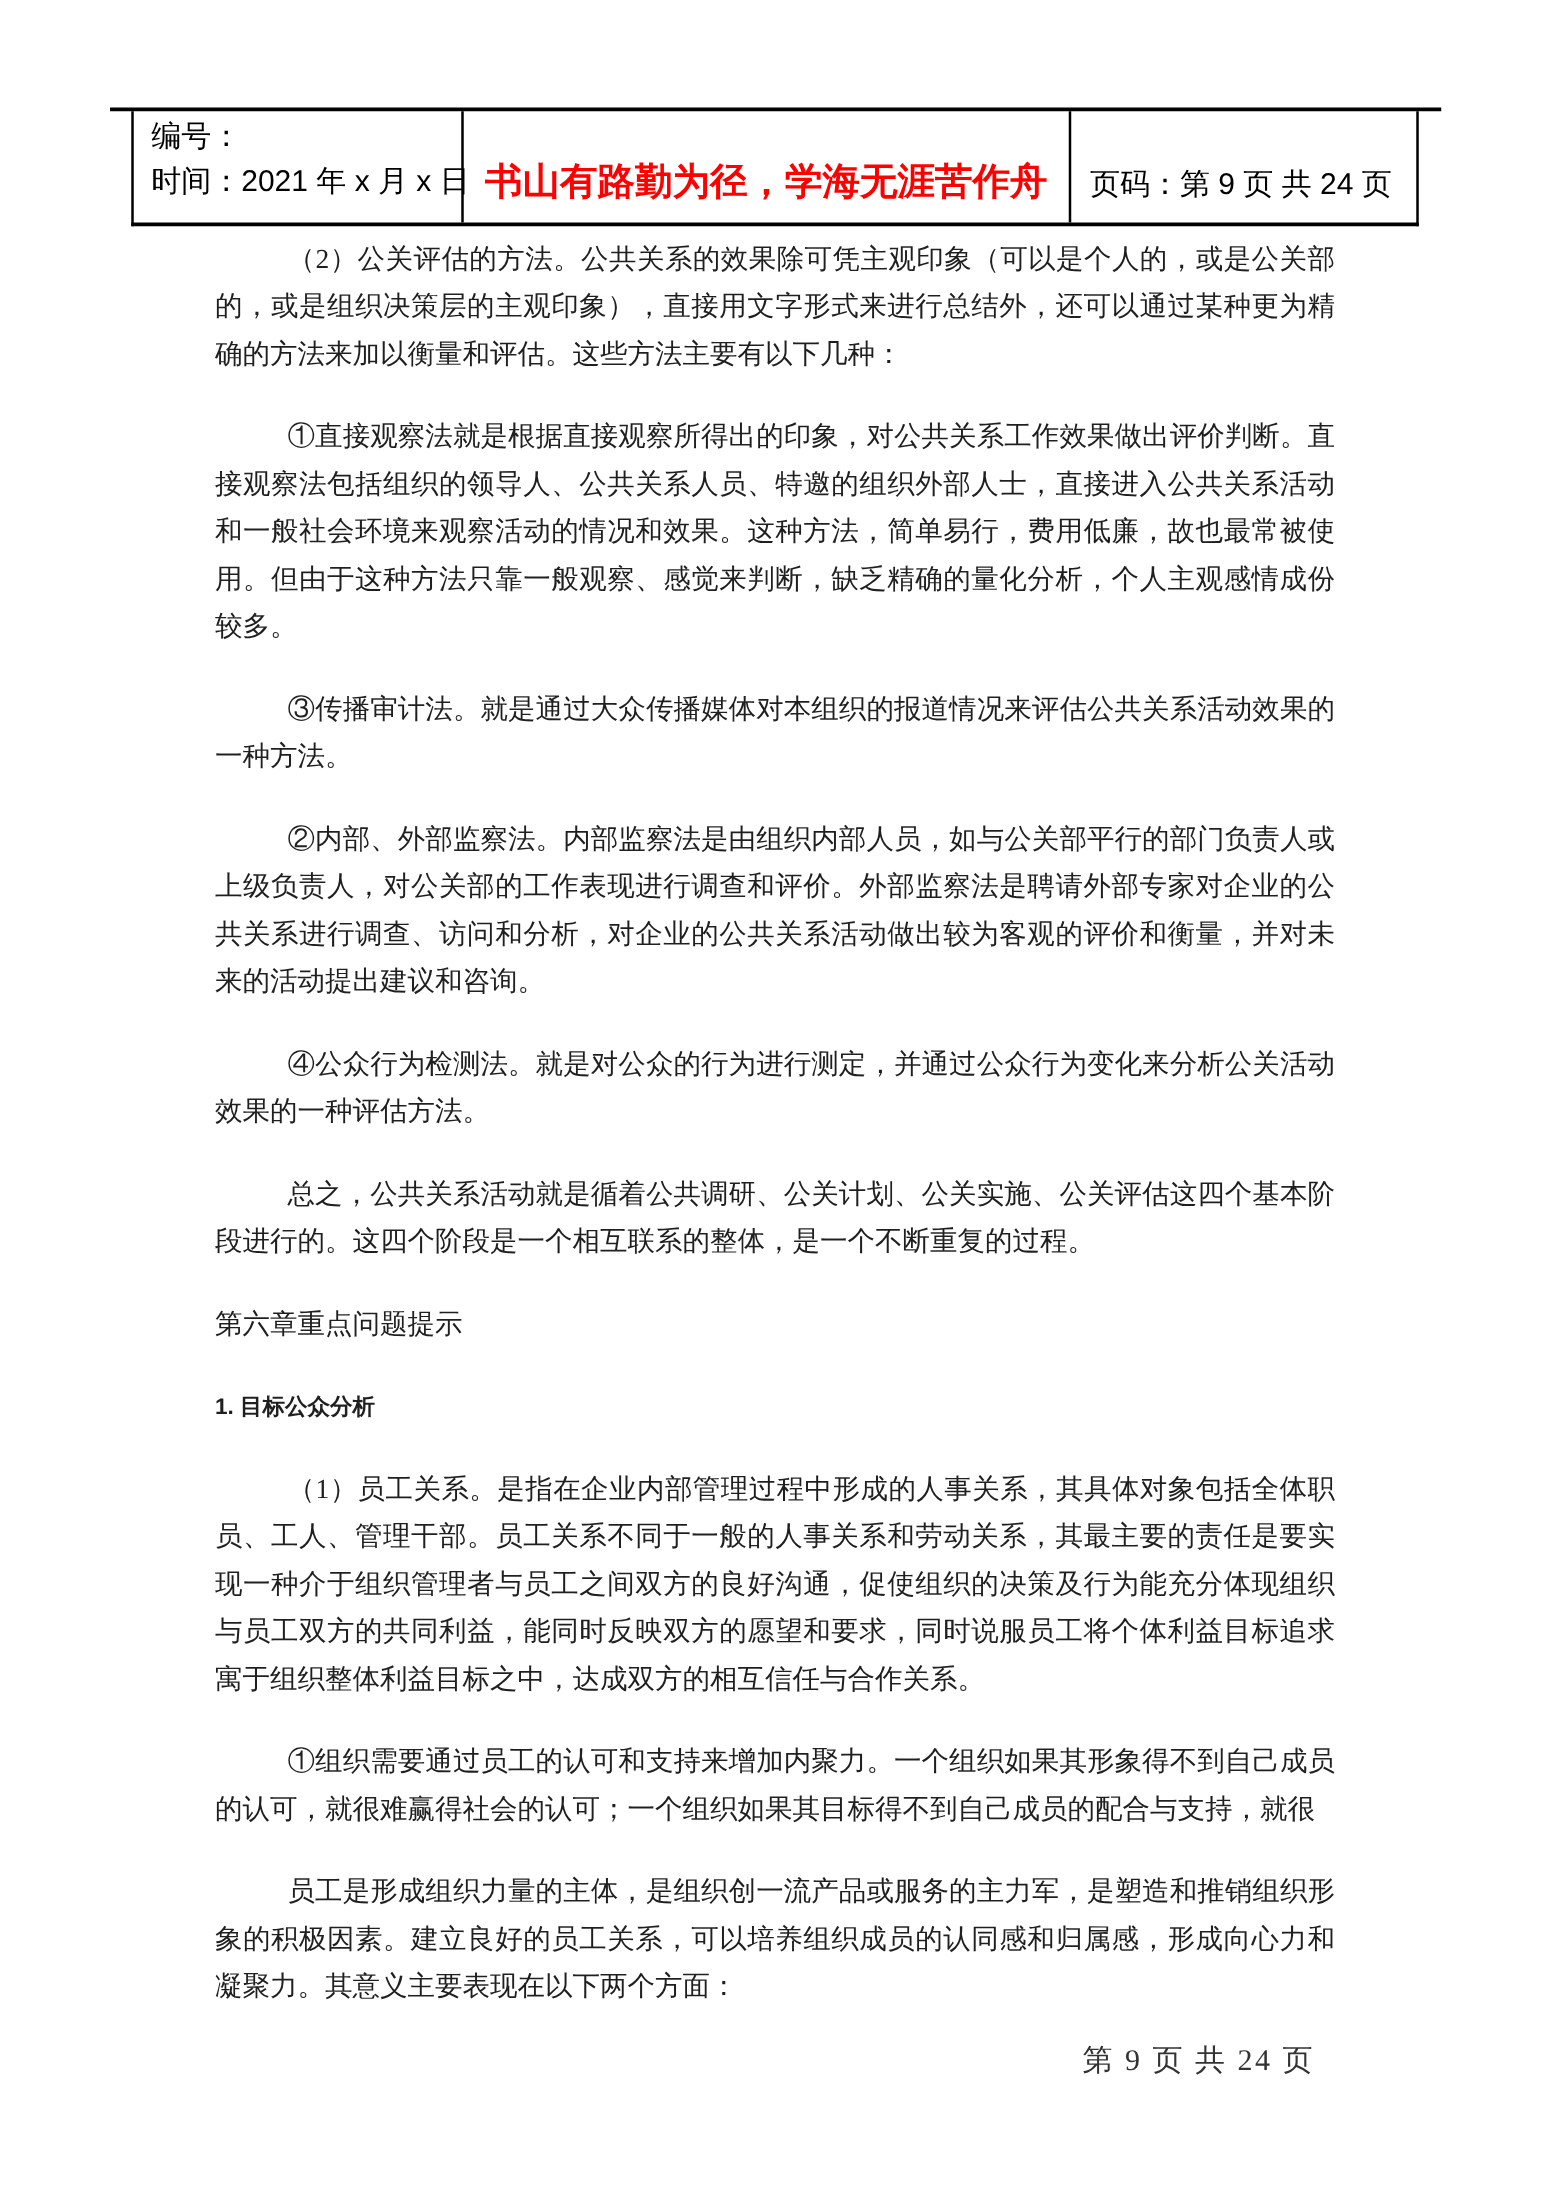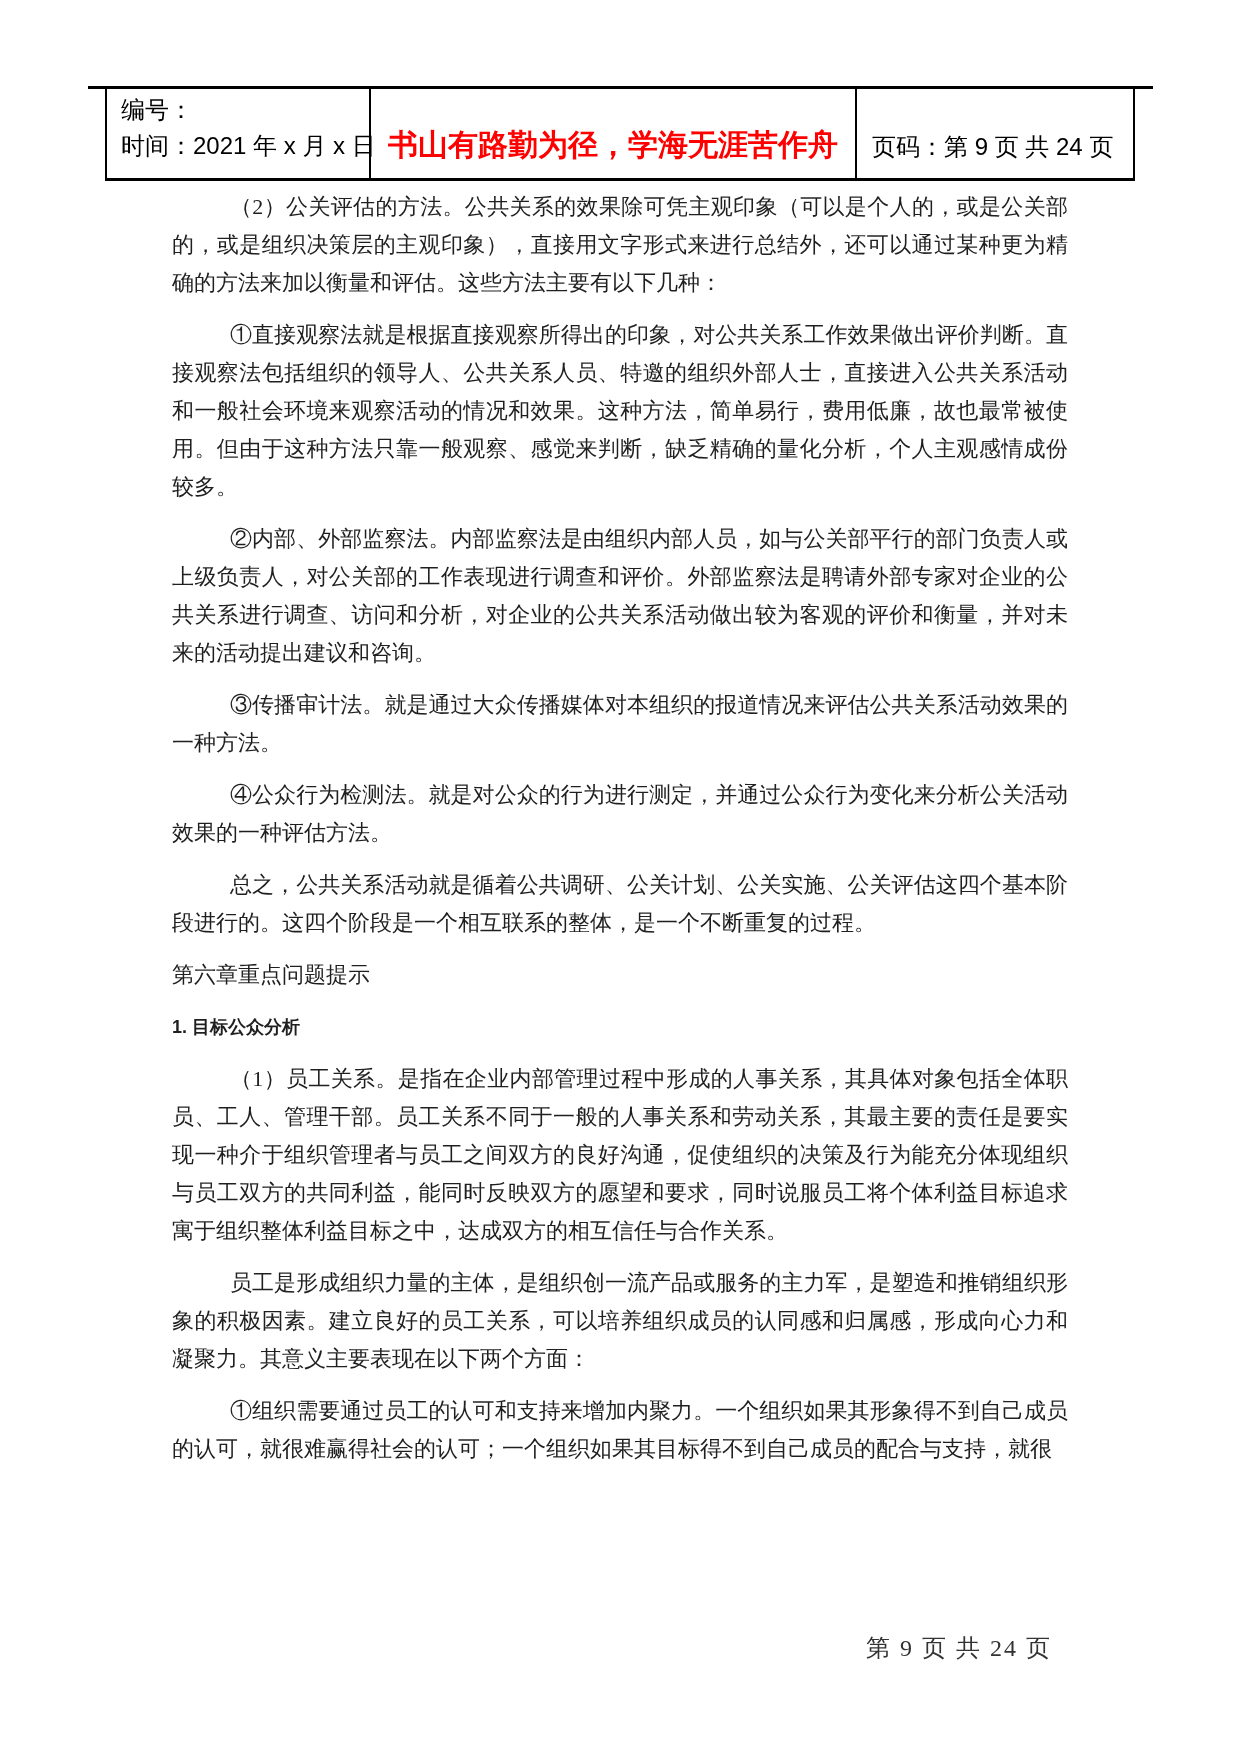--- a/index.html
+++ b/index.html
@@ -67,21 +67,21 @@
     position:absolute;
     left:172px; top:188px;
     width:896px;
     font-family:"Liberation Serif","DejaVu Serif",serif;
     font-size:22px;
     line-height:38px;
     text-align:justify;
     color:#1f1f1f;
   }
   .content p { margin:0; }
-  .content p + p { margin-top:14px; }
+  .content p + p { margin-top:28px; }
   .para  { text-indent:58px; }
   .plain { text-indent:0; }
   .h2 {
     font-family:"Liberation Sans","DejaVu Sans",sans-serif;
     font-weight:bold;
     font-size:18px;
     text-indent:0;
   }
   
   .footer {
@@ -111,28 +111,28 @@
       <div class="slogan" style="color: rgb(255, 0, 0);">书山有路勤为径，学海无涯苦作舟</div>
     </div>
     <div class="hdr-cell hdr-right">
       <div>页码：第 9 页 共 24 页</div>
     </div>
   </div>
 
   <div class="content">
     <p class="para">（2）公关评估的方法。公共关系的效果除可凭主观印象（可以是个人的，或是公关部的，或是组织决策层的主观印象），直接用文字形式来进行总结外，还可以通过某种更为精确的方法来加以衡量和评估。这些方法主要有以下几种：</p>
     <p class="para">①直接观察法就是根据直接观察所得出的印象，对公共关系工作效果做出评价判断。直接观察法包括组织的领导人、公共关系人员、特邀的组织外部人士，直接进入公共关系活动和一般社会环境来观察活动的情况和效果。这种方法，简单易行，费用低廉，故也最常被使用。但由于这种方法只靠一般观察、感觉来判断，缺乏精确的量化分析，个人主观感情成份较多。</p>
+    <p class="para">③传播审计法。就是通过大众传播媒体对本组织的报道情况来评估公共关系活动效果的一种方法。</p>
     <p class="para">②内部、外部监察法。内部监察法是由组织内部人员，如与公关部平行的部门负责人或上级负责人，对公关部的工作表现进行调查和评价。外部监察法是聘请外部专家对企业的公共关系进行调查、访问和分析，对企业的公共关系活动做出较为客观的评价和衡量，并对未来的活动提出建议和咨询。</p>
-    <p class="para">③传播审计法。就是通过大众传播媒体对本组织的报道情况来评估公共关系活动效果的一种方法。</p>
     <p class="para">④公众行为检测法。就是对公众的行为进行测定，并通过公众行为变化来分析公关活动效果的一种评估方法。</p>
     <p class="para">总之，公共关系活动就是循着公共调研、公关计划、公关实施、公关评估这四个基本阶段进行的。这四个阶段是一个相互联系的整体，是一个不断重复的过程。</p>
     <p class="plain">第六章重点问题提示</p>
     <p class="h2">1. 目标公众分析</p>
     <p class="para">（1）员工关系。是指在企业内部管理过程中形成的人事关系，其具体对象包括全体职员、工人、管理干部。员工关系不同于一般的人事关系和劳动关系，其最主要的责任是要实现一种介于组织管理者与员工之间双方的良好沟通，促使组织的决策及行为能充分体现组织与员工双方的共同利益，能同时反映双方的愿望和要求，同时说服员工将个体利益目标追求寓于组织整体利益目标之中，达成双方的相互信任与合作关系。</p>
+    <p class="para">①组织需要通过员工的认可和支持来增加内聚力。一个组织如果其形象得不到自己成员的认可，就很难赢得社会的认可；一个组织如果其目标得不到自己成员的配合与支持，就很</p>
     <p class="para">员工是形成组织力量的主体，是组织创一流产品或服务的主力军，是塑造和推销组织形象的积极因素。建立良好的员工关系，可以培养组织成员的认同感和归属感，形成向心力和凝聚力。其意义主要表现在以下两个方面：</p>
-    <p class="para">①组织需要通过员工的认可和支持来增加内聚力。一个组织如果其形象得不到自己成员的认可，就很难赢得社会的认可；一个组织如果其目标得不到自己成员的配合与支持，就很</p>
   </div>
 
   <div class="footer">
     <span>第 9 页 共 24 页</span>
   </div>
 
 </div>
 
 </body></html>

